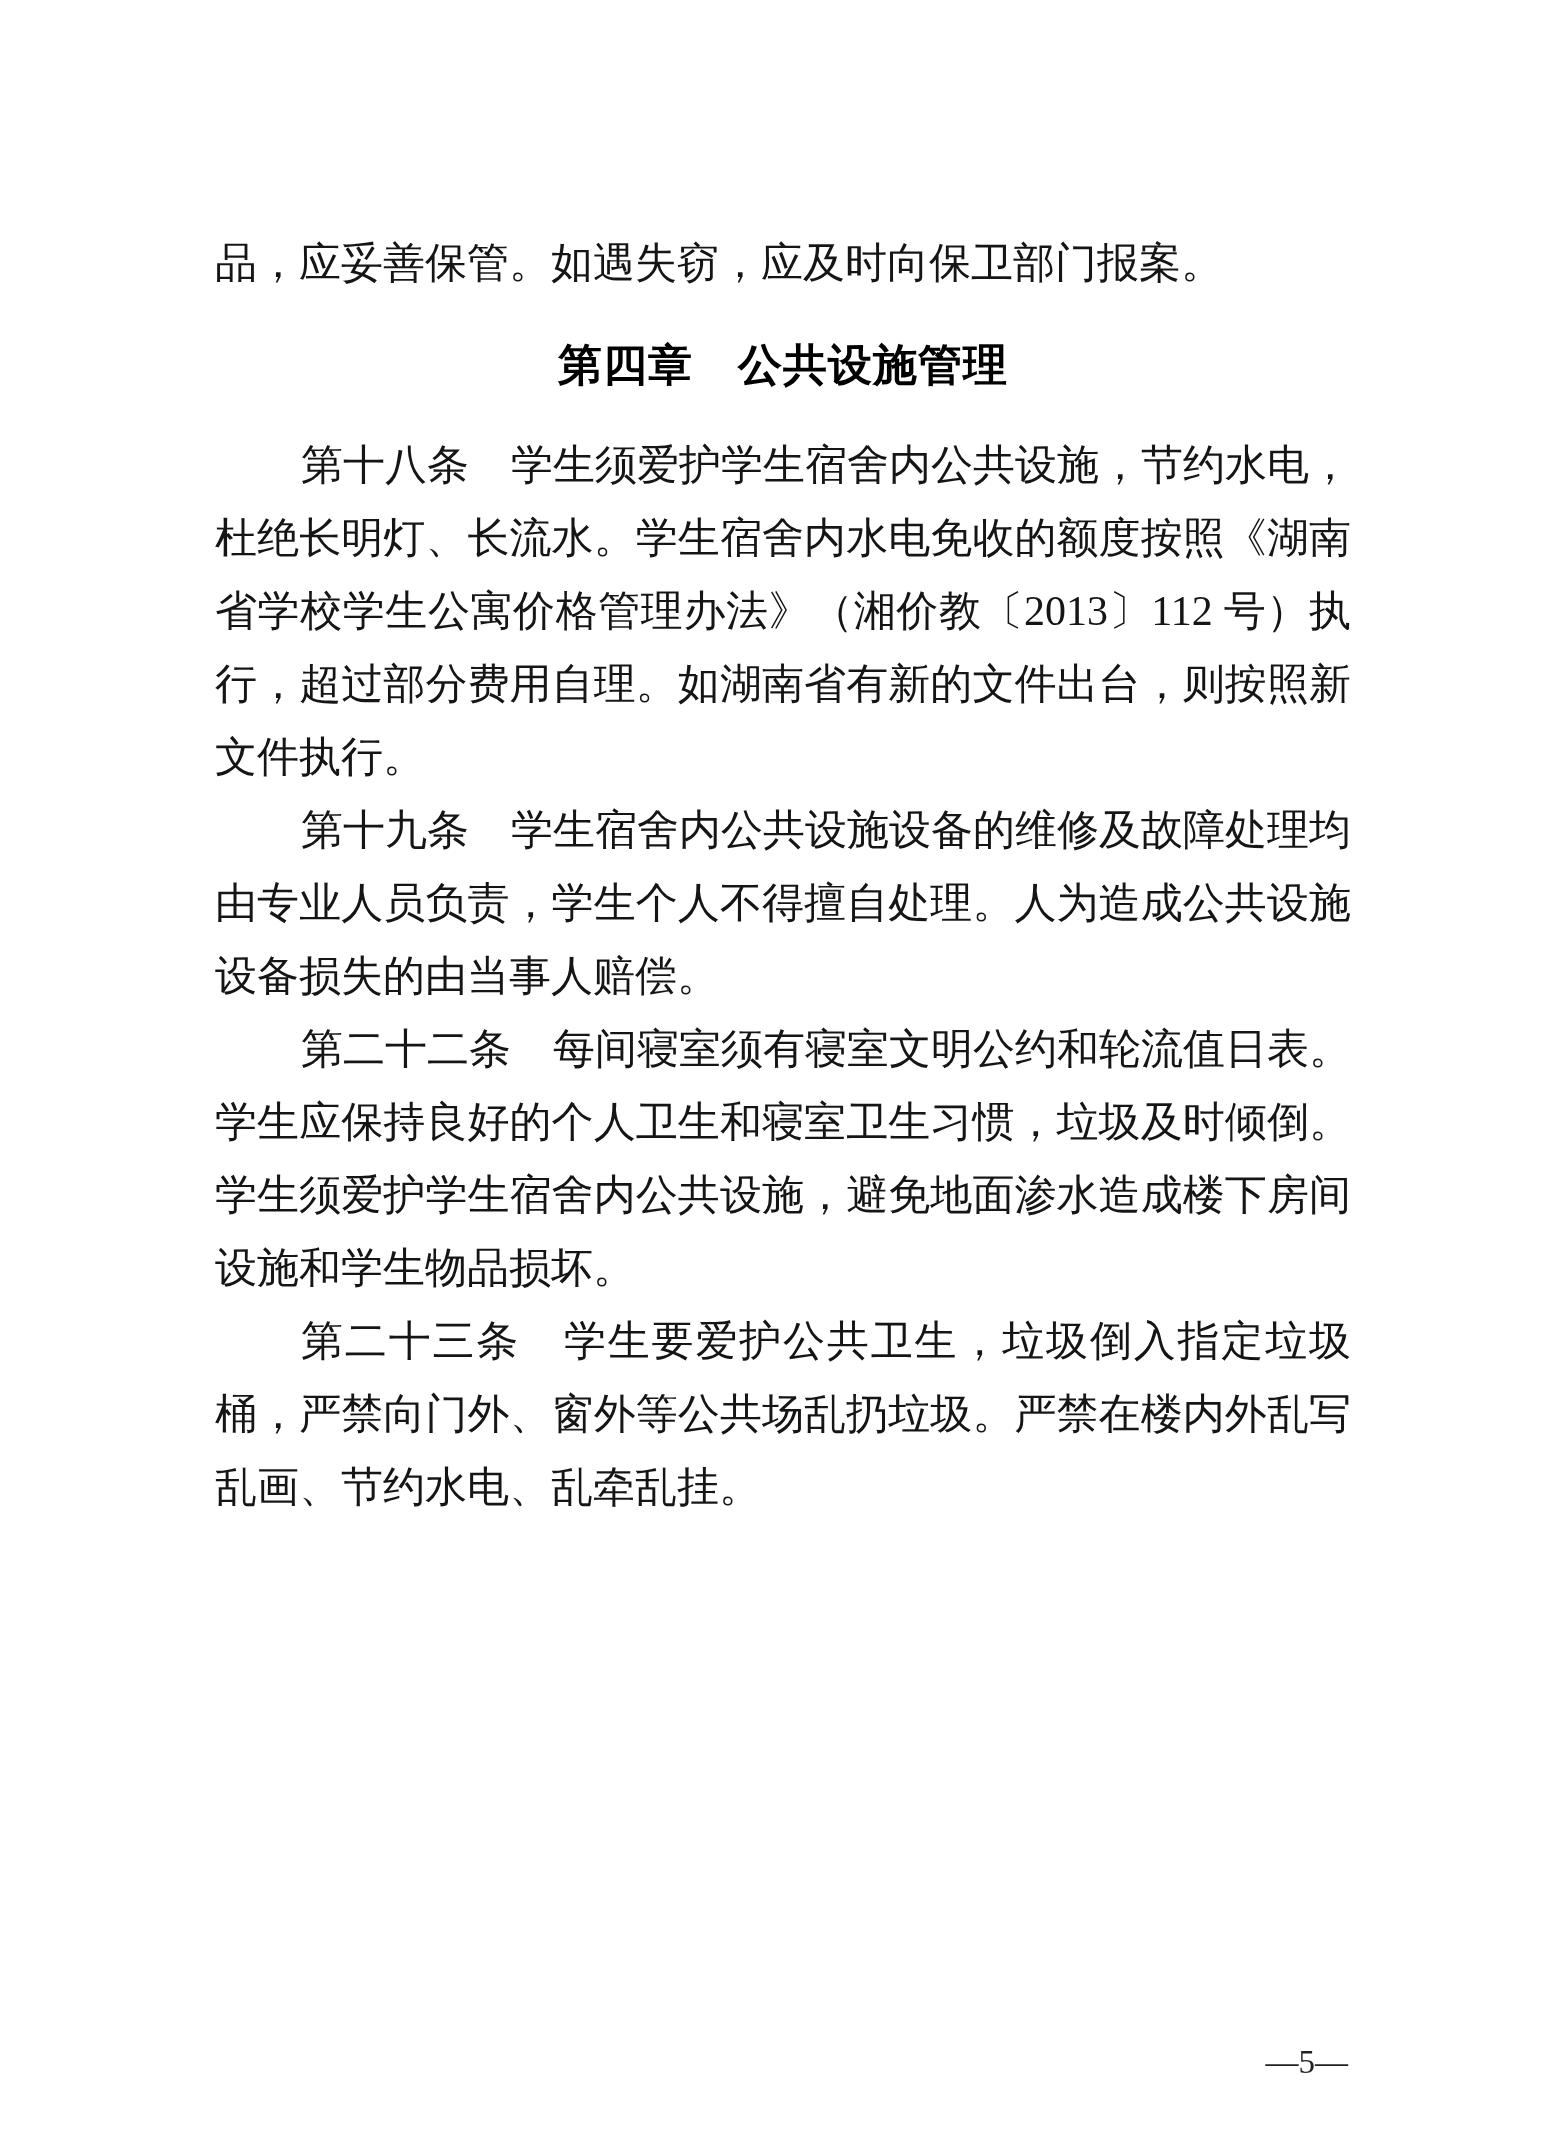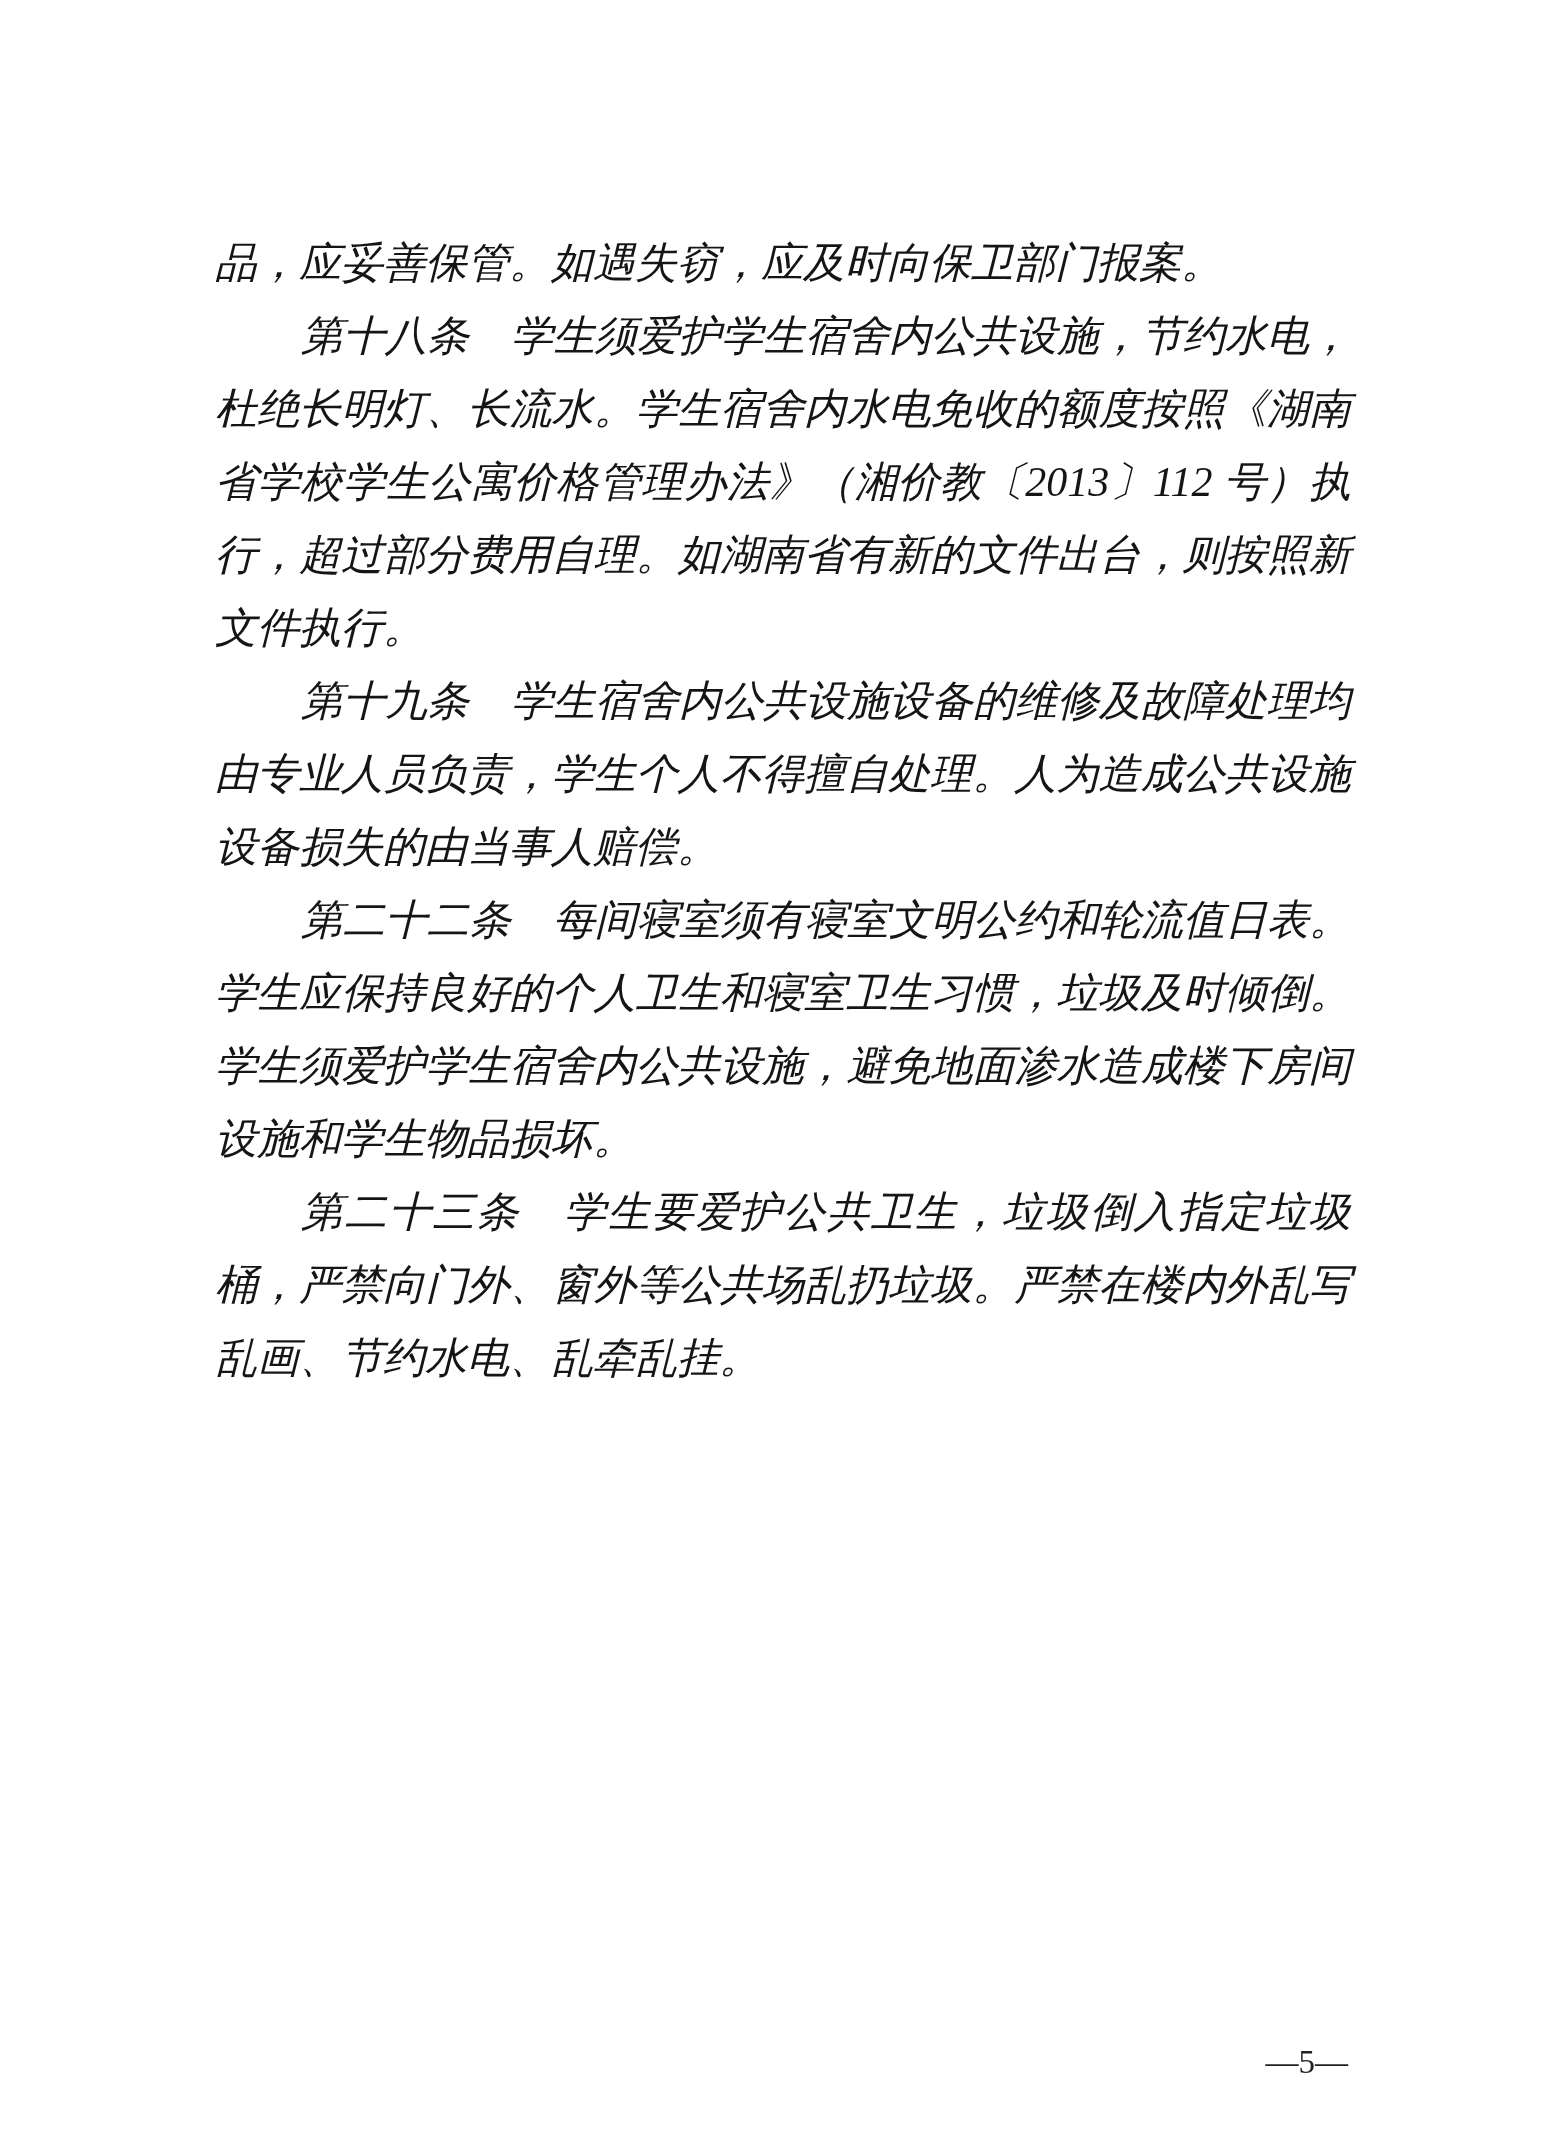--- a/index.html
+++ b/index.html
@@ -14,21 +14,20 @@
     background: #ffffff;
     overflow: hidden;
     font-family: "Liberation Serif", "DejaVu Serif", serif;
     color: #151515;
   }
   .content {
     position: absolute;
     left: 215px;
     top: 227px;
     width: 1136px;
-    font-style: italic;
   }
   p.para {
     margin: 0;
     font-size: 42px;
     line-height: 73px;
     text-align: justify;
     text-justify: inter-ideograph;
     text-indent: 86px;
     word-break: normal;
     color: #151515;
@@ -55,19 +54,20 @@
     color: #222222;
     font-family: "Liberation Serif", "DejaVu Serif", serif;
   }
 </style>
 </head>
 <body>
 
 <div class="page">
   <div class="content">
     <p class="para no-indent">品，应妥善保管。如遇失窃，应及时向保卫部门报案。</p>
+    <h2 class="chapter">第四章　公共设施管理</h2>
     <p class="para">第十八条　学生须爱护学生宿舍内公共设施，节约水电，杜绝长明灯、长流水。学生宿舍内水电免收的额度按照《湖南省学校学生公寓价格管理办法》（湘价教〔2013〕112 号）执行，超过部分费用自理。如湖南省有新的文件出台，则按照新文件执行。</p>
     <p class="para">第十九条　学生宿舍内公共设施设备的维修及故障处理均由专业人员负责，学生个人不得擅自处理。人为造成公共设施设备损失的由当事人赔偿。</p>
     <p class="para">第二十二条　每间寝室须有寝室文明公约和轮流值日表。学生应保持良好的个人卫生和寝室卫生习惯，垃圾及时倾倒。学生须爱护学生宿舍内公共设施，避免地面渗水造成楼下房间设施和学生物品损坏。</p>
     <p class="para">第二十三条　学生要爱护公共卫生，垃圾倒入指定垃圾桶，严禁向门外、窗外等公共场乱扔垃圾。严禁在楼内外乱写乱画、节约水电、乱牵乱挂。</p>
   </div>
   <div class="pagenum">—5—</div>
 </div>
 
 </body></html>

